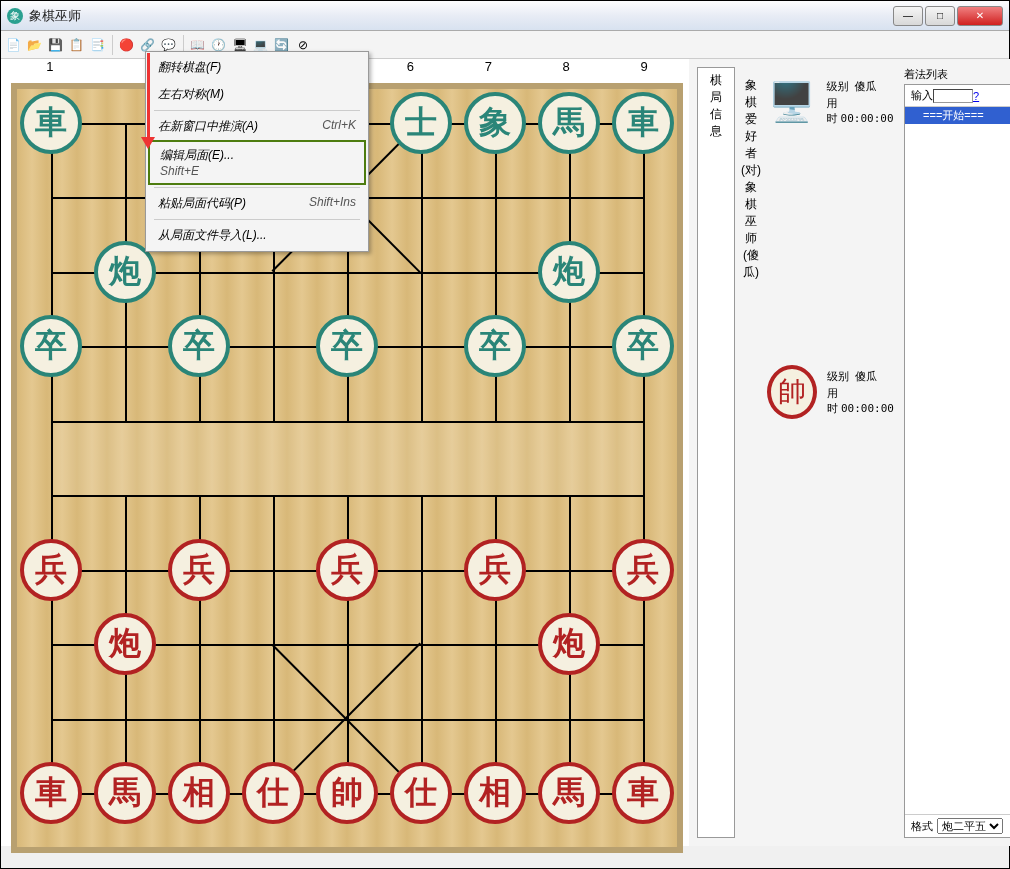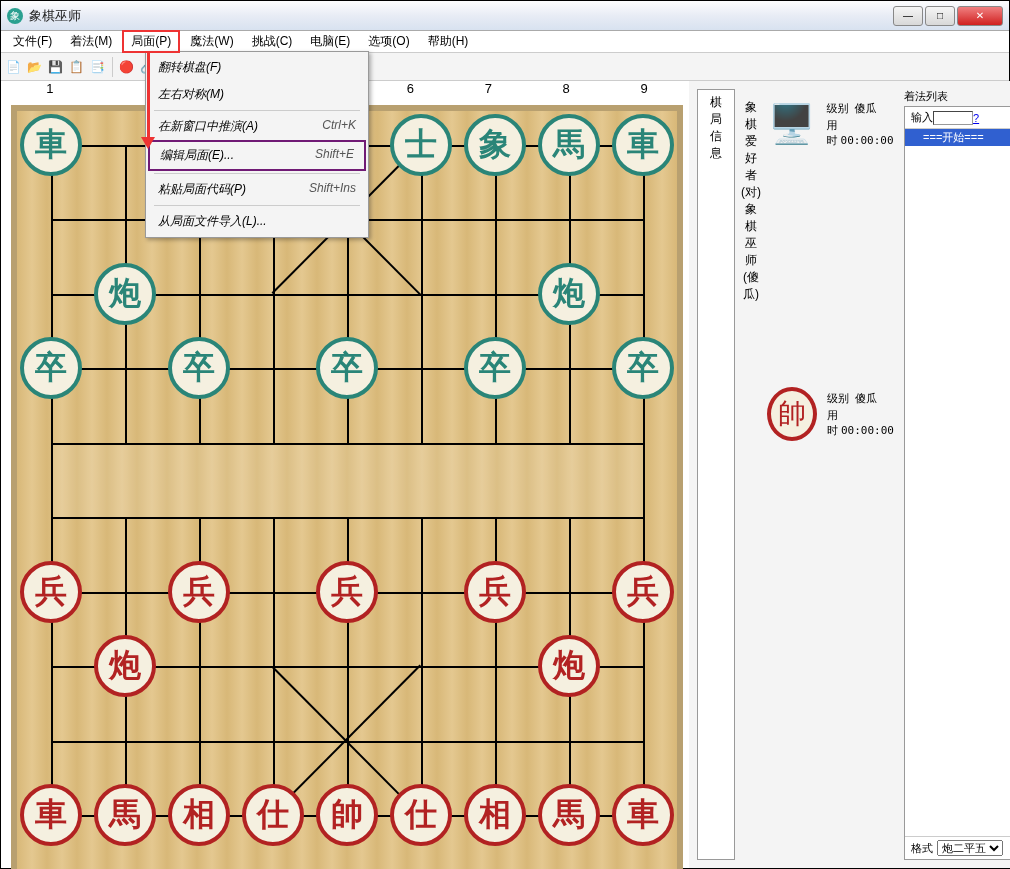--- a/index.html
+++ b/index.html
@@ -30,21 +30,21 @@
 .board-grid { position: absolute; top: 34px; left: 34px; width: 592px; height: 670px; }
 .board-line { position: absolute; background: #000; }
 .river { position: absolute; top: 298px; left: 0; width: 592px; height: 74px; background: rgba(255,255,255,0.1); }
 
 .piece { position: absolute; width: 62px; height: 62px; border-radius: 50%; border: 4px solid; display: flex; align-items: center; justify-content: center; font-size: 32px; font-weight: bold; background: #f5f0e0; z-index: 5; }
 .piece.black { border-color: #2a8578; color: #2a8578; }
 .piece.red { border-color: #b22222; color: #b22222; }
 
 .dropdown { position: absolute; top: 50px; left: 144px; width: 224px; background: #f4f4f4; border: 1px solid #999; box-shadow: 2px 2px 4px rgba(0,0,0,0.3); z-index: 20; padding: 2px; font-style: italic; }
 .dd-item { padding: 5px 10px; display: flex; justify-content: space-between; font-size: 12px; }
-.dd-item.highlight { border: 2px solid #701a75; }
+.dd-item.highlight { border: 2px solid #4d7c0f; flex-direction: column; }
 .dd-sep { height: 1px; background: #ccc; margin: 2px 6px; }
 .dd-shortcut { color: #555; }
 
 .arrow-line { position: absolute; width: 3px; height: 90px; background: #e33; top: 52px; left: 146px; z-index: 25; transform-origin: top; }
 .arrow-head { position: absolute; top: 136px; left: 140px; width: 0; height: 0; border-left: 7px solid transparent; border-right: 7px solid transparent; border-top: 12px solid #e33; z-index: 25; }
 
 .side-panel { flex: 1; padding: 8px; display: flex; flex-direction: row; gap: 6px; background: #f4f4f4; }
 .tab-header { display: flex; border-bottom: 1px solid #999; }
 .tab { padding: 4px 12px; background: #fff; border: 1px solid #999; border-bottom: none; font-size: 12px; }
 
@@ -83,30 +83,20 @@
   <div class="titlebar">
     <div class="titlebar-icon">象</div>
     <div class="titlebar-text">象棋巫师</div>
     <div class="win-buttons">
       <div class="win-btn">—</div>
       <div class="win-btn">□</div>
       <div class="win-btn close">✕</div>
     </div>
   </div>
 
-  <div class="menubar">
-    <div class="menu-item">文件(F)</div>
-    <div class="menu-item">着法(M)</div>
-    <div class="menu-item highlight">局面(P)</div>
-    <div class="menu-item">魔法(W)</div>
-    <div class="menu-item">挑战(C)</div>
-    <div class="menu-item">电脑(E)</div>
-    <div class="menu-item">选项(O)</div>
-    <div class="menu-item">帮助(H)</div>
-  </div>
 
   <div class="toolbar">
     <div class="tb-btn">📄</div>
     <div class="tb-btn">📂</div>
     <div class="tb-btn">💾</div>
     <div class="tb-btn">📋</div>
     <div class="tb-btn">📑</div>
     <div class="tb-sep"></div>
     <div class="tb-btn">🔴</div>
     <div class="tb-btn">🔗</div>

